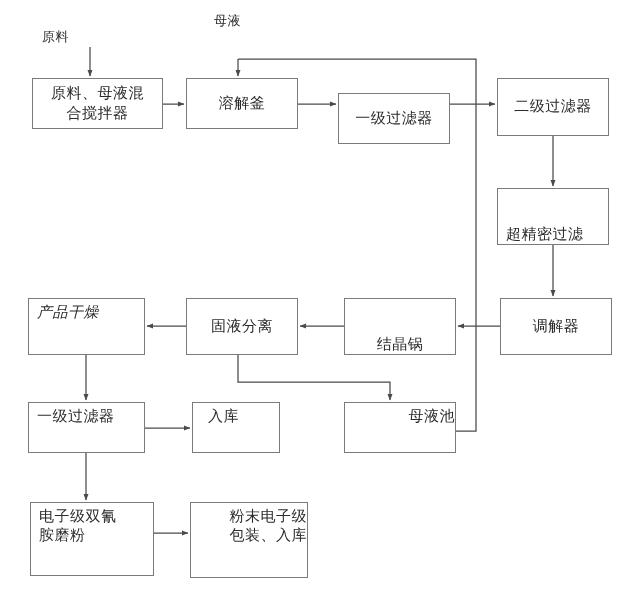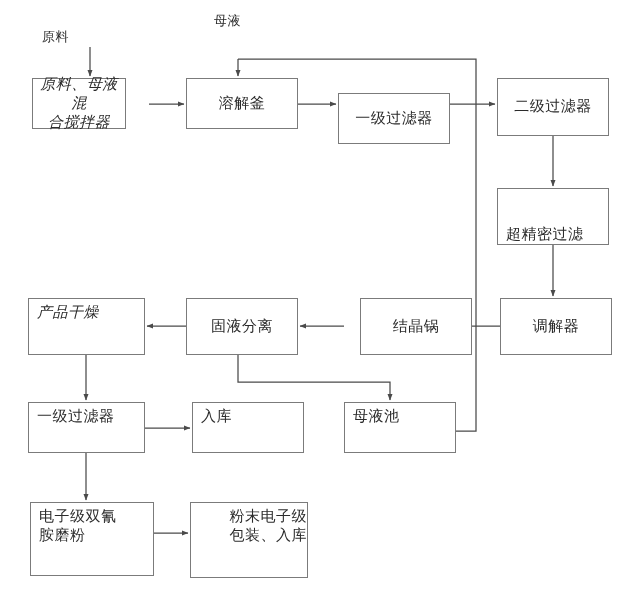--- a/index.html
+++ b/index.html
@@ -101,21 +101,21 @@
       <path d="M238,355 L238,382 L390,382 L390,400" marker-end="url(#arrowhead)"></path>
 
       <path d="M456,431 L476,431 L476,59 L238,59"></path>
 
     </g>
   </svg>
 
   <div class="free-label" style="left:42px; top:28px;">原料</div>
   <div class="free-label" style="left:182px; top:12px;margin-left:32px;">母液</div>
 
-  <div class="node-box" style="left:32px; top:78px; width:94px; height:51px;font-style:italic;">
+  <div class="node-box" style="left:32px; top:78px; width:131px; height:51px;">
     <span class="node-label">原料、母液混
 合搅拌器</span>
   </div>
 
   <div class="node-box" style="left:186px; top:78px; width:112px; height:51px;">
     <span class="node-label">溶解釜</span>
   </div>
 
   <div class="node-box" style="left:338px; top:93px; width:112px; height:51px;">
     <span class="node-label">一级过滤器</span>
@@ -126,41 +126,41 @@
   </div>
 
   <div class="node-box align-top-left" style="left:497px; top:188px; width:112px; height:57px;align-items:flex-end;">
     <span class="node-label">超精密过滤</span>
   </div>
 
   <div class="node-box" style="left:500px; top:298px; width:112px; height:57px;">
     <span class="node-label">调解器</span>
   </div>
 
-  <div class="node-box" style="left:360px; top:298px; width:112px; height:57px;">
+  <div class="node-box" style="left:344px; top:298px; width:112px; height:57px;align-items:flex-end;">
     <span class="node-label">结晶锅</span>
   </div>
 
   <div class="node-box" style="left:186px; top:298px; width:112px; height:57px;">
     <span class="node-label">固液分离</span>
   </div>
 
   <div class="node-box align-top-left" style="left:28px; top:298px; width:117px; height:57px;font-style:italic;">
     <span class="node-label">产品干燥</span>
   </div>
 
   <div class="node-box align-top-left" style="left:28px; top:402px; width:117px; height:51px;">
     <span class="node-label">一级过滤器</span>
   </div>
 
-  <div class="node-box align-top-left" style="left:192px; top:402px; width:112px; height:51px;">
+  <div class="node-box align-top-left" style="left:192px; top:402px; width:88px; height:51px;padding-left:7px;">
     <span class="node-label">入库</span>
   </div>
 
-  <div class="node-box align-top-left" style="left:344px; top:402px; width:112px; height:51px;">
+  <div class="node-box align-top-left" style="left:344px; top:402px; width:112px; height:51px;justify-content:flex-end;">
     <span class="node-label">母液池</span>
   </div>
 
   <div class="node-box align-top-left" style="left:30px; top:502px; width:124px; height:74px;">
     <span class="node-label">电子级双氰
 胺磨粉</span>
   </div>
 
   <div class="node-box align-top-left" style="left:190px; top:502px; width:118px; height:76px;justify-content:flex-end;">
     <span class="node-label">粉末电子级

